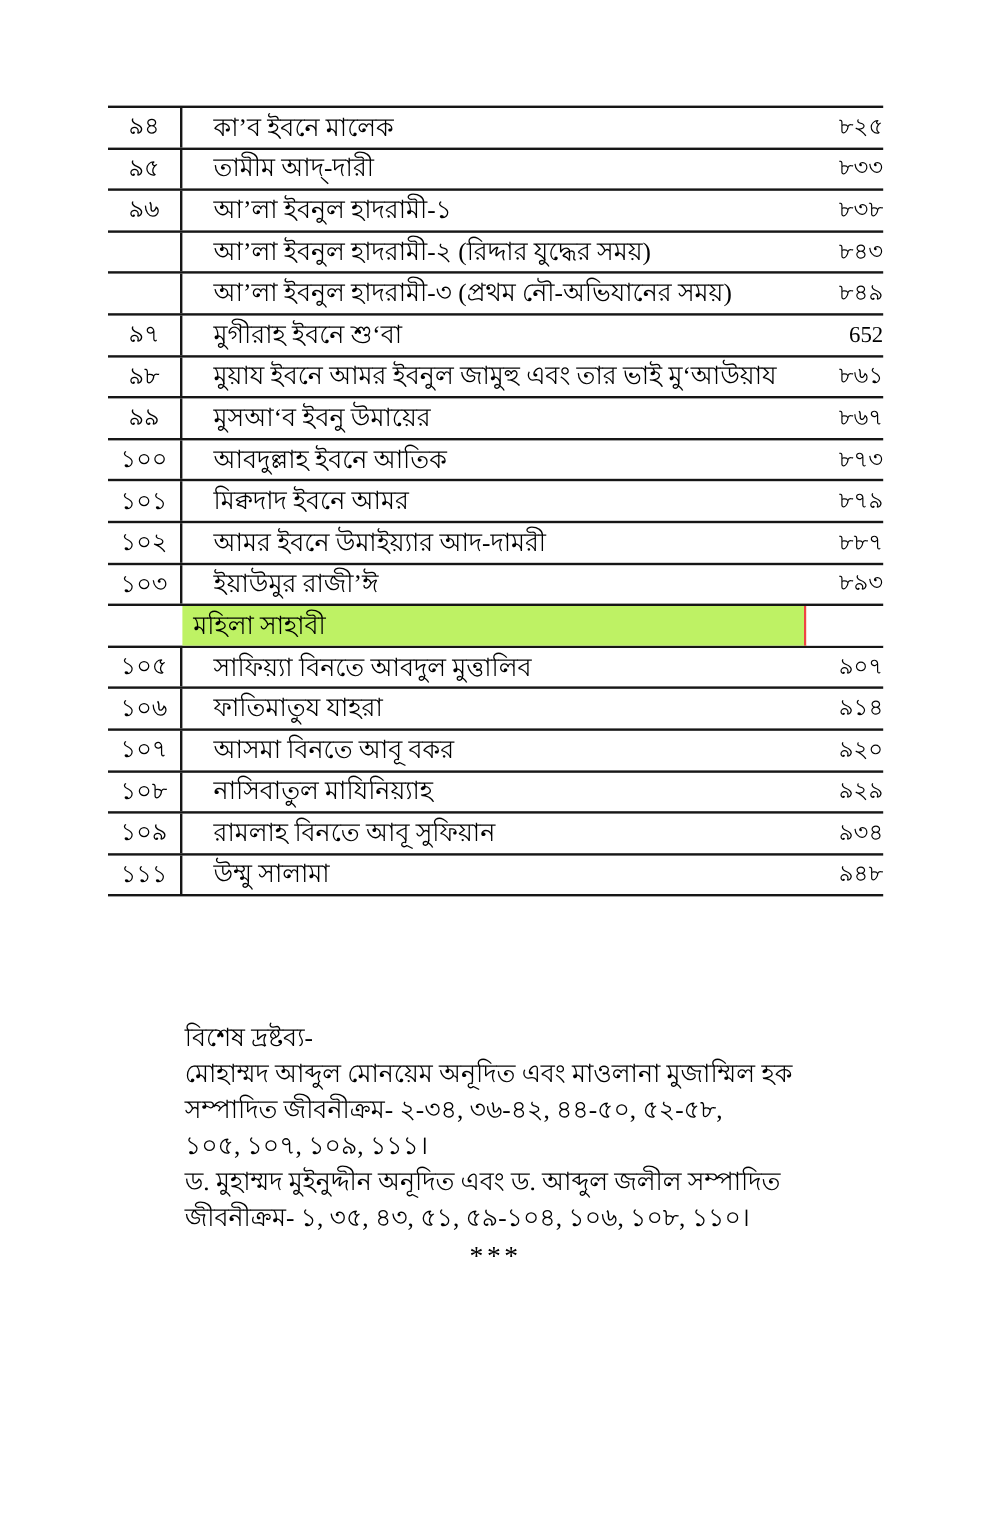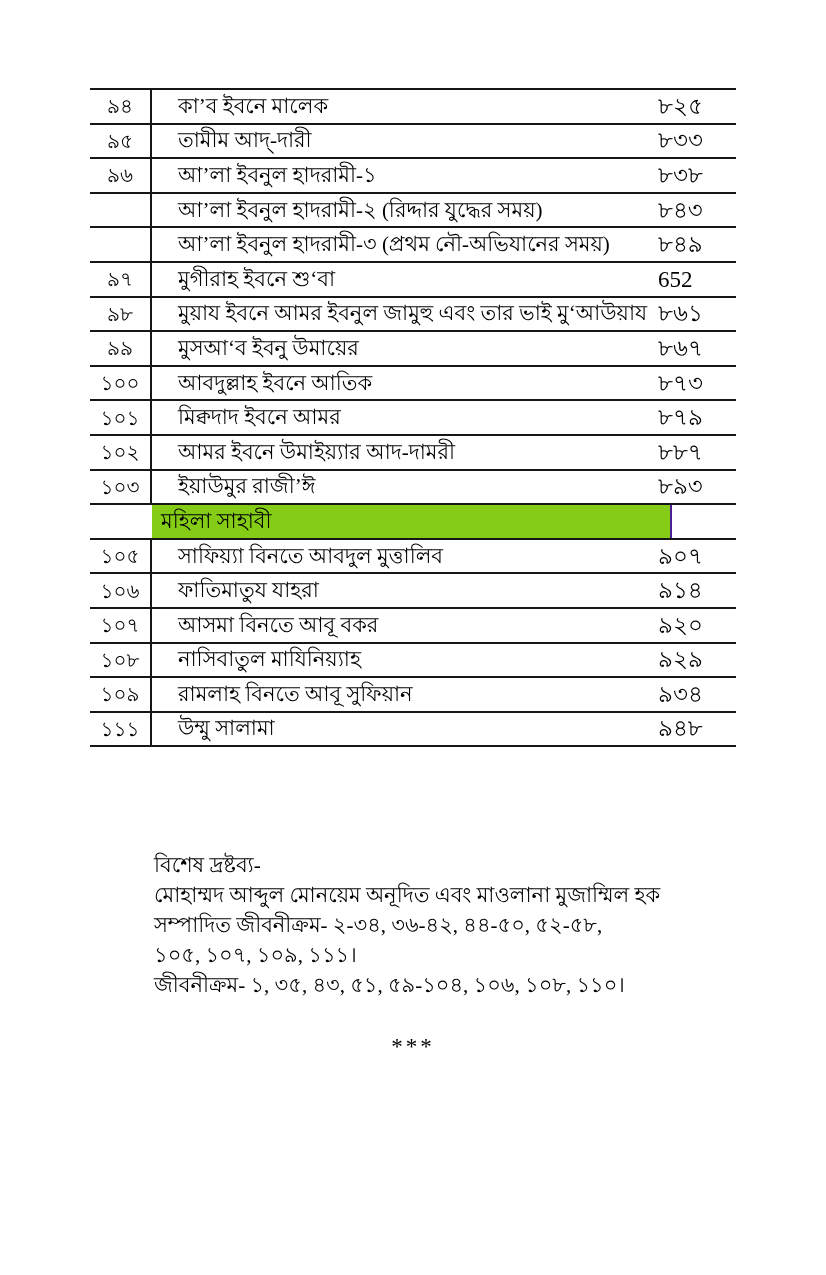--- a/index.html
+++ b/index.html
@@ -45,28 +45,29 @@
   .section-row .cell-no {
     border-right-color: transparent;
   }
   .cell-name {
     flex: 1;
     padding-left: 26px;
     white-space: nowrap;
   }
   .cell-page {
     width: 78px;
-    font-size: 23px;
+    text-align: right;
+    font-size: 19px;
     white-space: nowrap;
   }
   .cell-section {
     flex: 1;
     align-self: stretch;
-    background: #84cc16;
-    border-right: 2px solid #4c1d95;
+    background: #bef264;
+    border-right: 2px solid #ef4444;
     display: flex;
     align-items: center;
     padding-left: 9px;
     white-space: nowrap;
   }
   .cell-page-blank {
     width: 64px;
     align-self: stretch;
     background: #ffffff;
   }
@@ -201,19 +202,20 @@
         <div class="cell-page">৯৪৮</div>
       </div>
     </div>
 
   <div class="notes">
     <div class="note-heading">বিশেষ দ্রষ্টব্য-</div>
     <div id="note-lines">
         <div class="note-line">মোহাম্মদ আব্দুল মোনয়েম অনূদিত এবং মাওলানা মুজাম্মিল হক</div>
         <div class="note-line">সম্পাদিত জীবনীক্রম-  ২-৩৪,  ৩৬-৪২,  ৪৪-৫০,  ৫২-৫৮,</div>
         <div class="note-line">১০৫, ১০৭, ১০৯, ১১১।</div>
+        <div class="note-line">ড. মুহাম্মদ মুইনুদ্দীন অনূদিত এবং ড. আব্দুল জলীল সম্পাদিত</div>
         <div class="note-line">জীবনীক্রম-  ১, ৩৫, ৪৩, ৫১, ৫৯-১০৪, ১০৬, ১০৮, ১১০।</div>
       </div>
   </div>
 
   <div class="end-mark">***</div>
 
 </div>
 
 </body></html>

